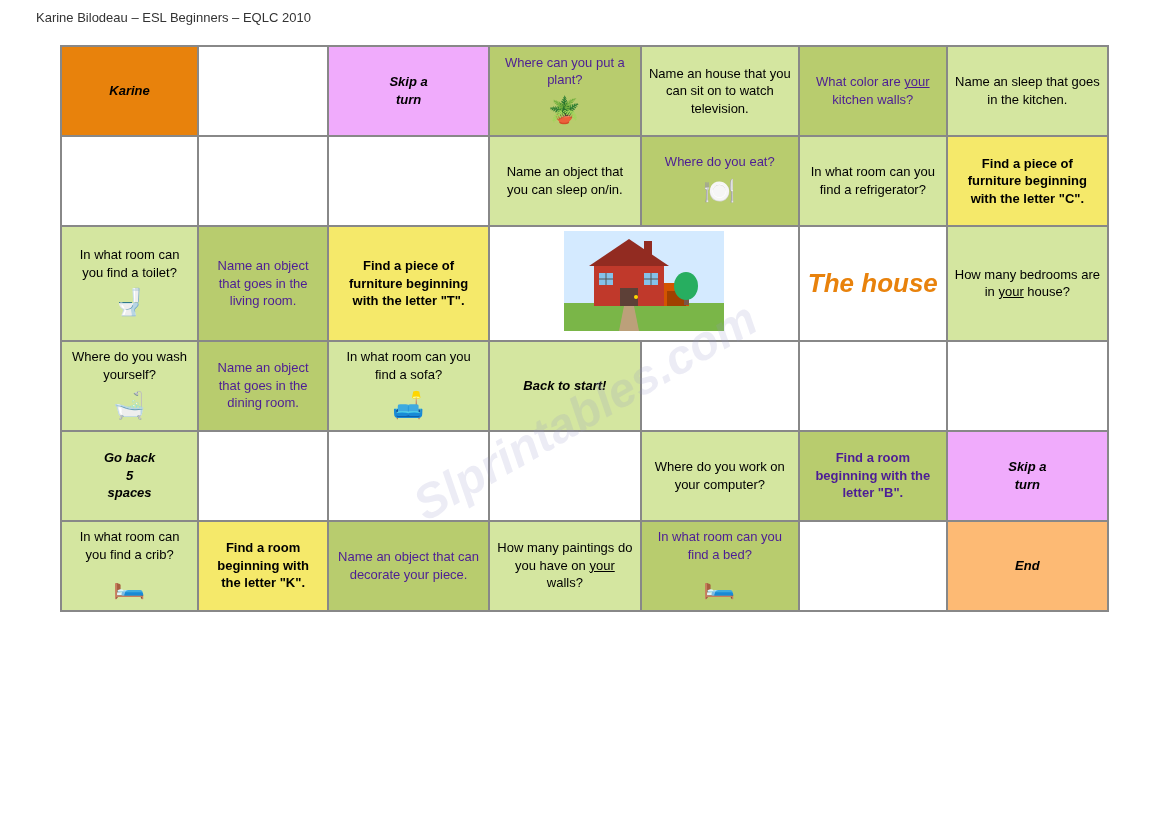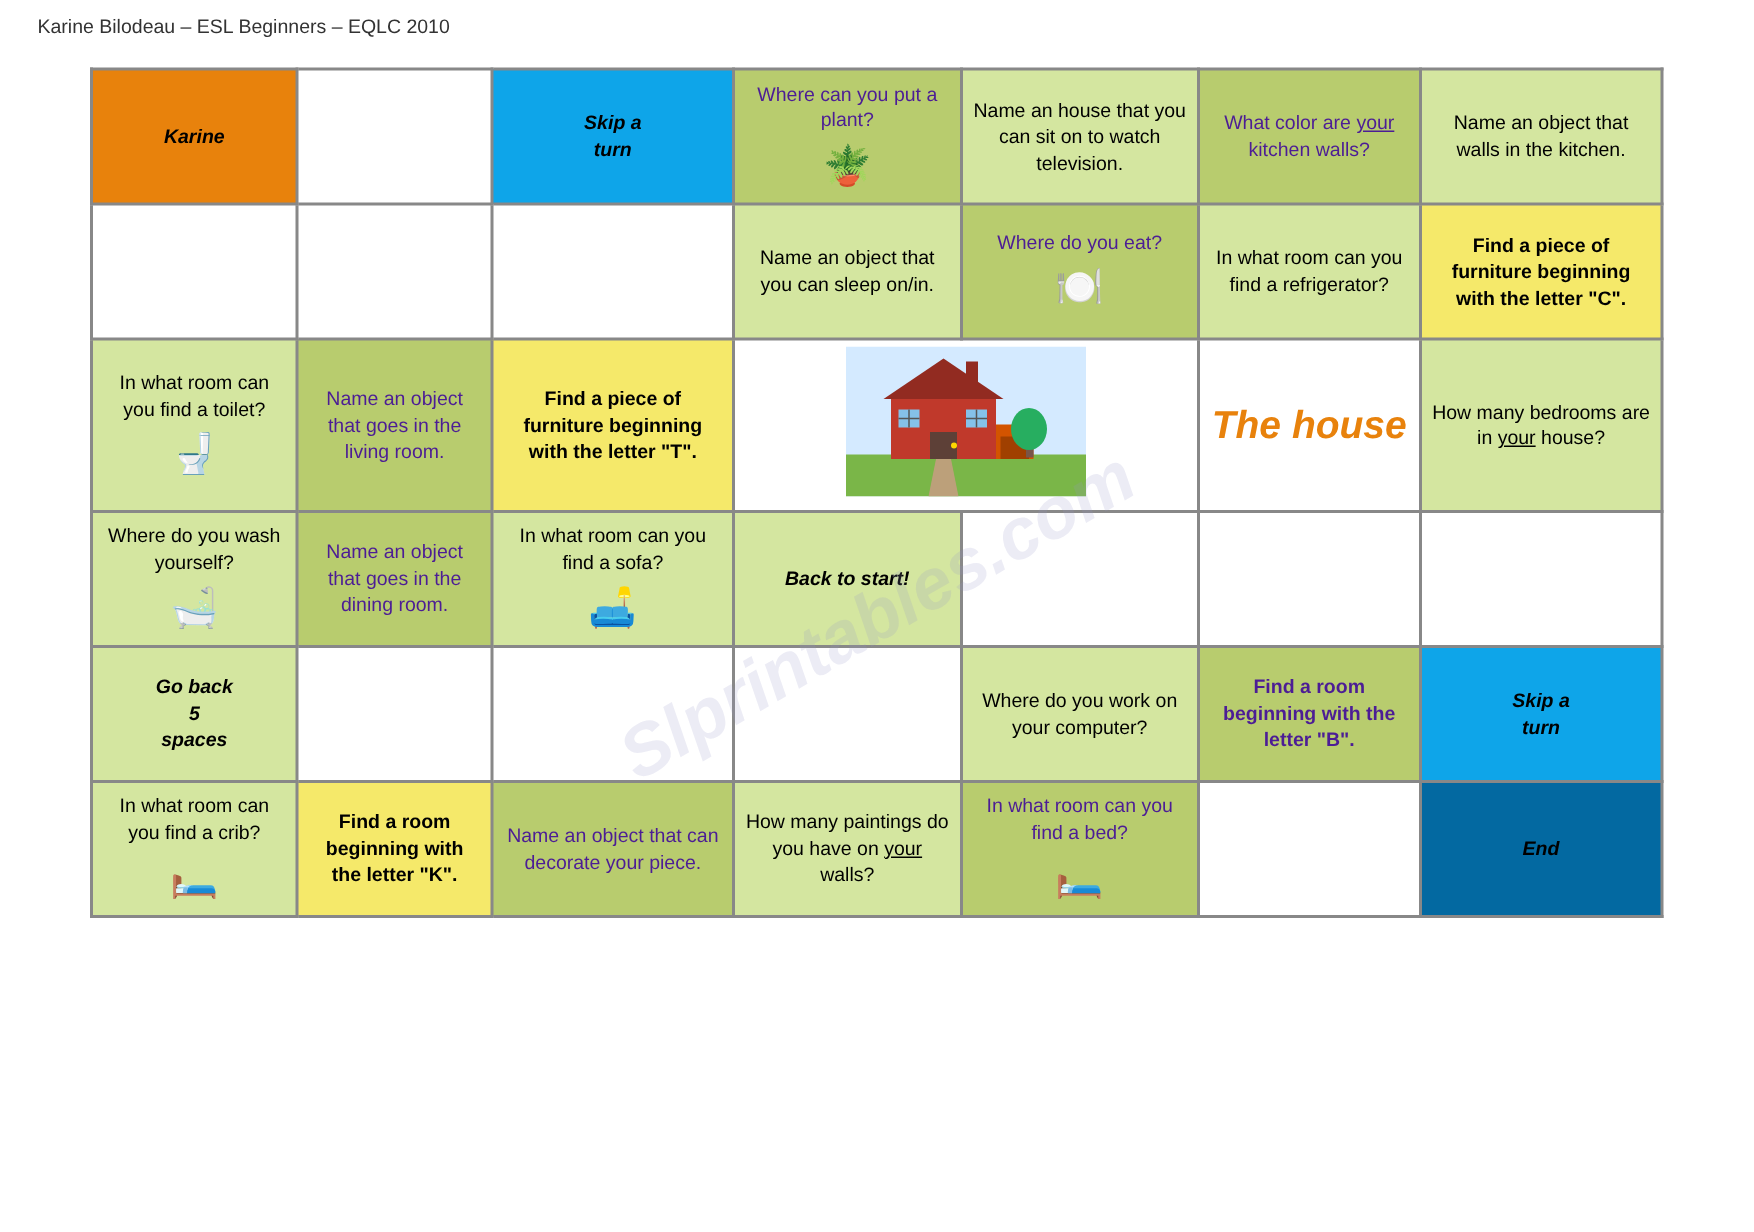--- a/index.html
+++ b/index.html
@@ -17,21 +17,21 @@
       transform: translate(-50%, -50%) rotate(-30deg);
       font-size: 48px;
       color: rgba(150,150,200,0.18);
       font-style: italic;
       font-weight: bold;
       pointer-events: none;
       z-index: 100;
       white-space: nowrap;
     }
     .header {
-      padding: 10px 25px;
+      padding: 10px 36px;
       font-size: 13px;
       color: #333;
     }
     .board-container {
       padding: 10px 60px 20px 60px;
     }
     .board {
       border-collapse: collapse;
       width: 100%;
     }
@@ -70,28 +70,28 @@
       margin-top: 40px;
     }
     .cell-title-start {
       background: #E8820C;
       font-size: 22px;
       font-weight: bold;
       font-style: italic;
       color: #000;
     }
     .cell-title-end {
-      background: #0369a1;
+      background: #fdba74;
       font-size: 22px;
       font-weight: bold;
       font-style: italic;
       color: #000;
     }
     .cell-skip {
-      background: #0ea5e9;
+      background: #f0abfc;
       font-size: 17px;
       font-weight: bold;
       font-style: italic;
       color: #000;
     }
     .cell-back {
       background: #D4E6A0;
       font-size: 18px;
       font-weight: bold;
       font-style: italic;
@@ -148,21 +148,21 @@
         Where can you put a plant?<br>
         <span class="icon">🪴</span>
       </td>
       <td class="cell-lightgreen">
         Name an house that you can sit on to watch television.
       </td>
       <td class="cell-green">
         What color are <span class="underline">your</span> kitchen walls?
       </td>
       <td class="cell-lightgreen">
-        Name an object that walls in the kitchen.
+        Name an sleep that goes in the kitchen.
       </td>
     </tr>
 
     <tr>
       <td class="cell-empty"></td>
       <td class="cell-empty"></td>
       <td class="cell-empty"></td>
       <td class="cell-lightgreen">
         Name an object that you can sleep on/in.
       </td>

